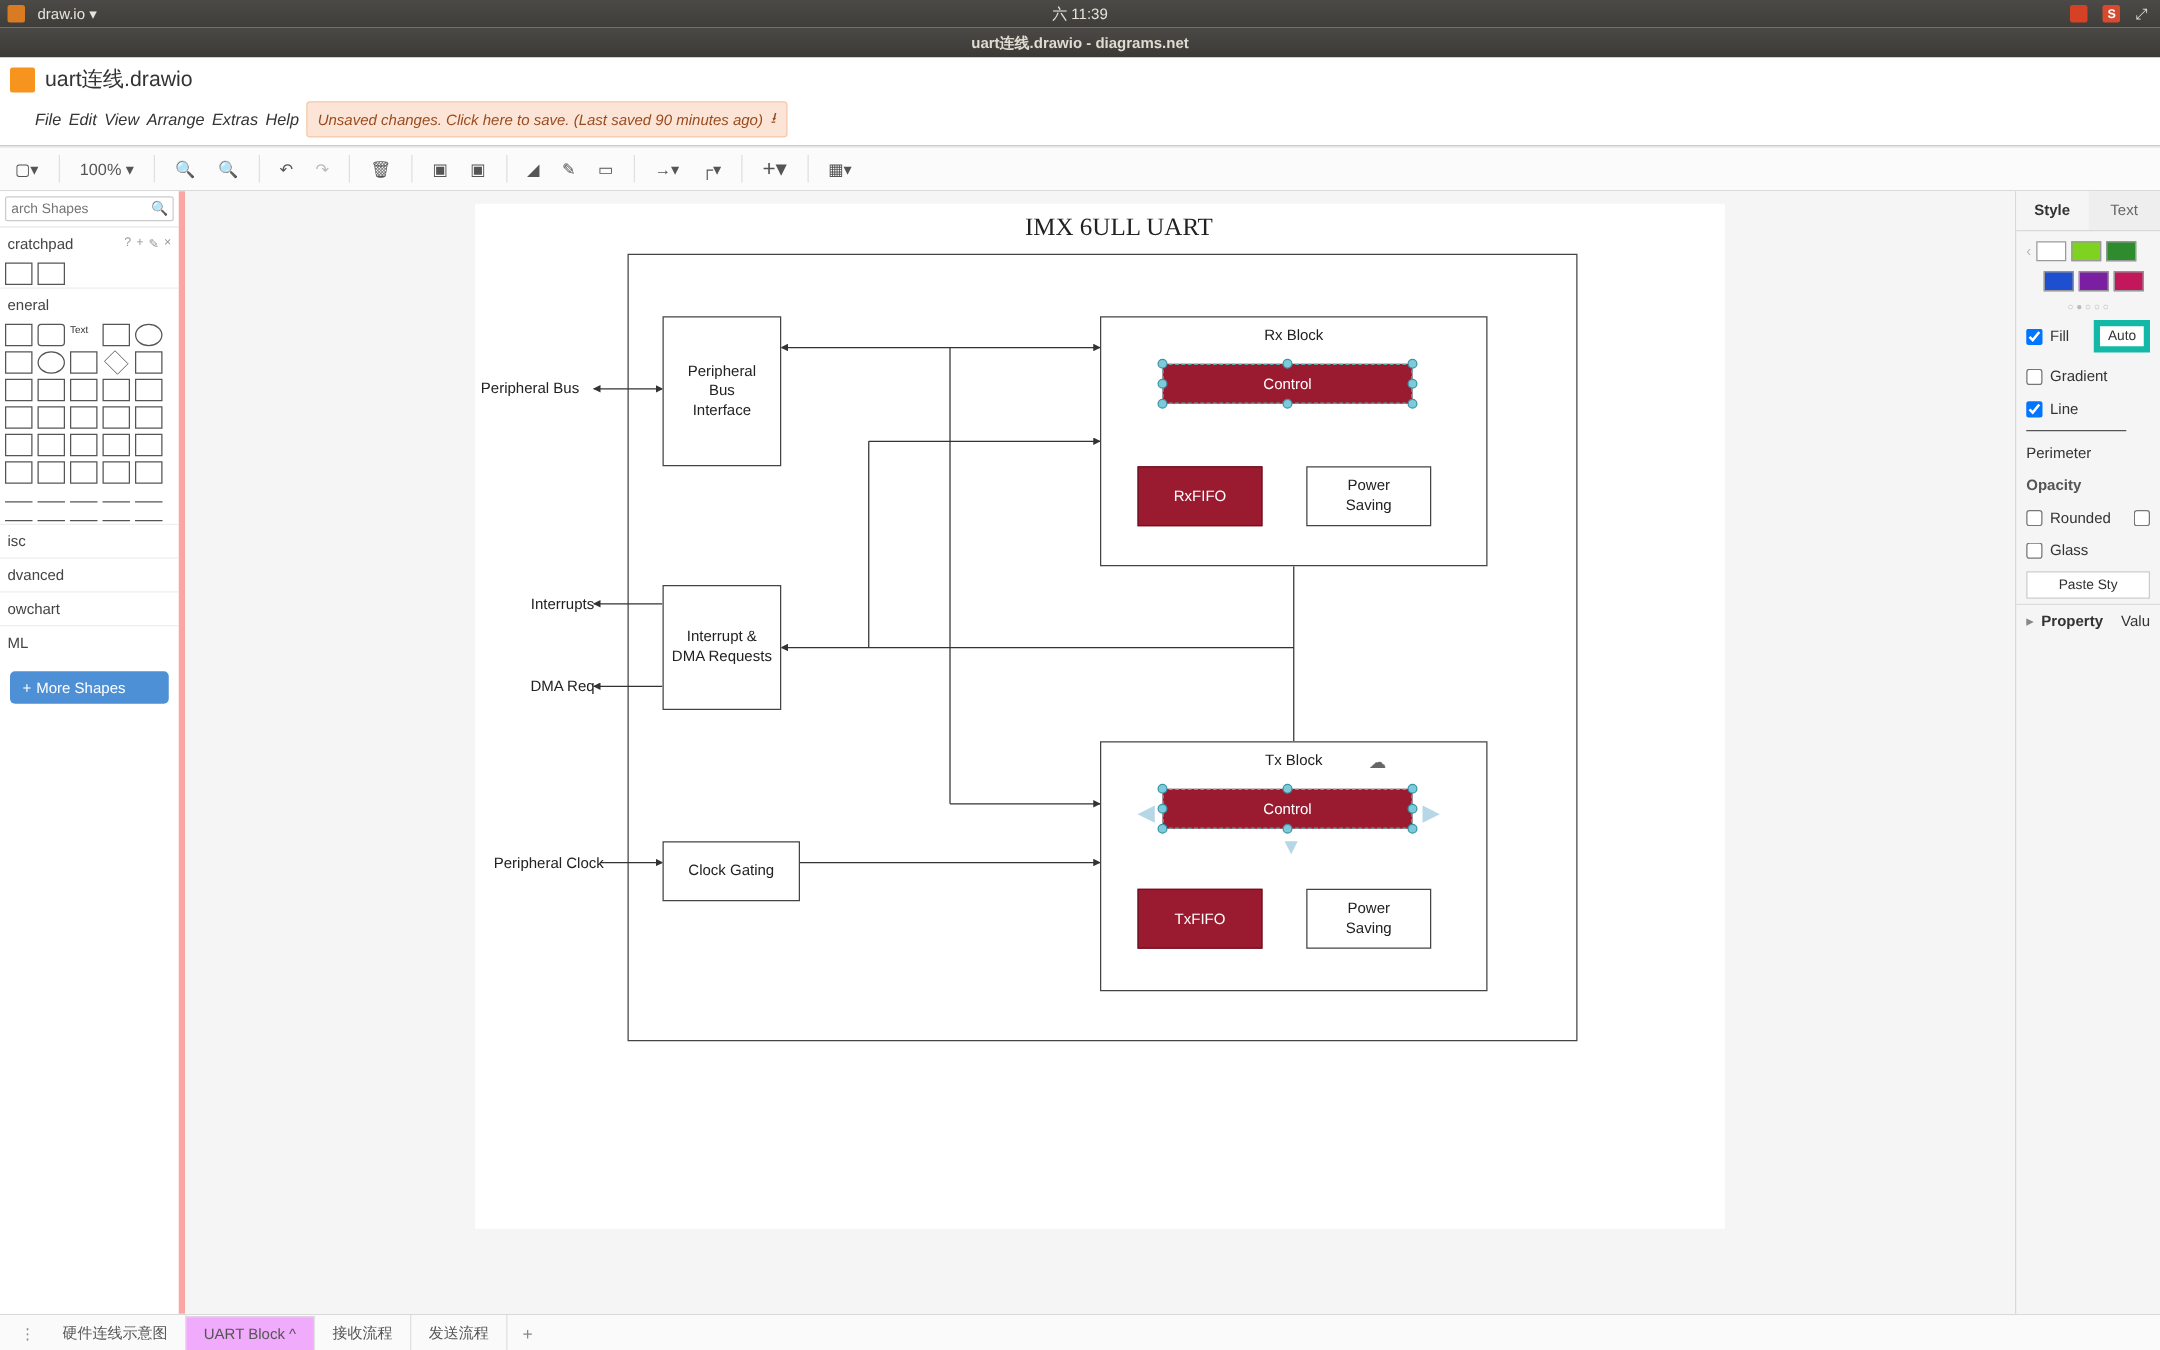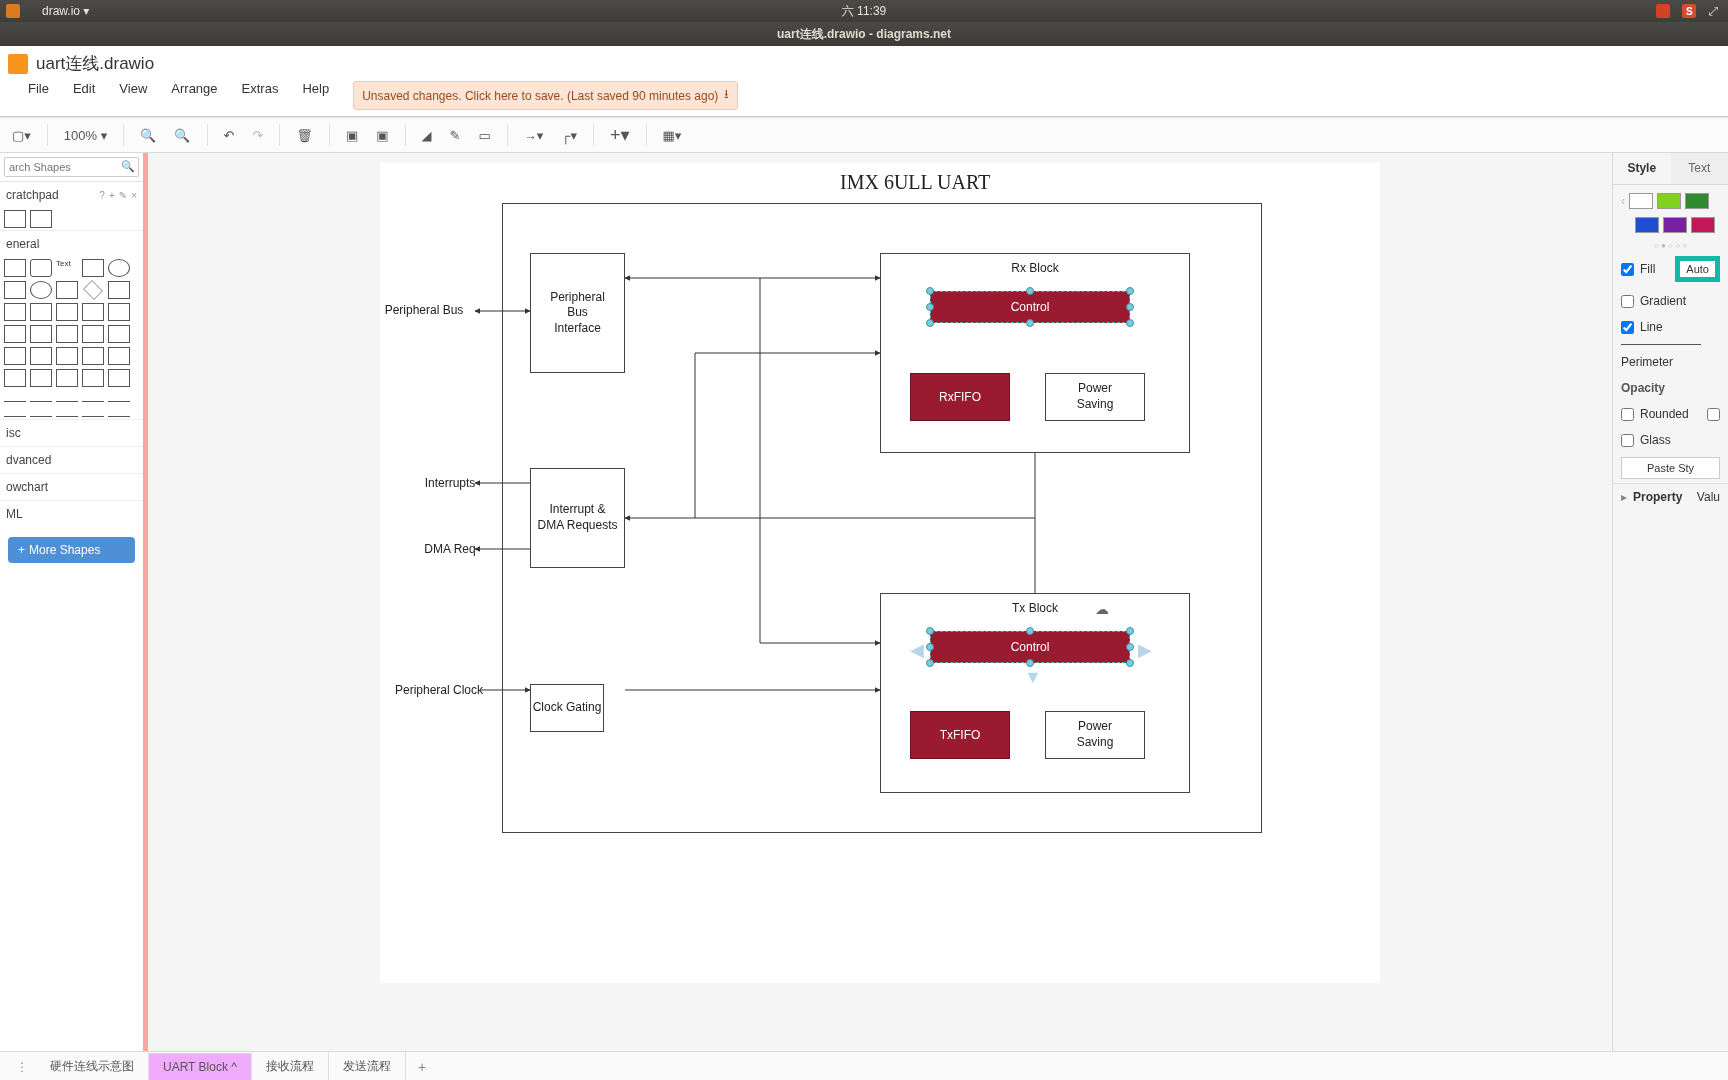--- a/index.html
+++ b/index.html
@@ -1,33 +1,33 @@
 <!DOCTYPE html>
 <html><head>
 <meta charset="utf-8">
 <style>
 * { box-sizing: border-box; margin: 0; padding: 0; font-family: "Helvetica Neue", Arial, sans-serif; }
 body { background: #fff; overflow: hidden; width: 1728px; height: 1080px; position: relative; }
 
 .topbar { height: 22px; background: linear-gradient(#4b4a46,#3e3d39); color: #e6e3da; font-size: 12px; display: flex; align-items: center; position: relative; }
-.topbar .left { display: flex; align-items: center; gap: 22px; padding-left: 6px; }
+.topbar .left { display: flex; align-items: center; gap: 10px; padding-left: 6px; }
 .topbar .center { position: absolute; left: 50%; transform: translateX(-50%); }
 .topbar .right { margin-left: auto; display: flex; gap: 12px; padding-right: 10px; align-items: center; }
 .app-logo { width: 14px; height: 14px; background: #d97b22; border-radius: 2px; }
 .trayicon { width: 14px; height: 14px; }
 .tray-rec { background: #d44125; border-radius: 2px; }
 .tray-sg { background: #d84a2f; border-radius: 2px; display:flex;align-items:center;justify-content:center;color:#fff;font-size:10px;font-weight:bold;}
 
 .titlebar { height: 24px; background: linear-gradient(#4a4945,#3b3a36); color: #dedbd1; font-size: 12px; display: flex; align-items: center; justify-content: center; font-weight: bold; }
 
 .header { background: #fff; border-bottom: 1px solid #ccc; }
 .header-row1 { display: flex; align-items: center; padding: 6px 8px 2px 8px; }
 .filelogo { width: 20px; height: 20px; background: #f7941e; margin-right: 8px; border-radius: 2px; }
 .filename { font-size: 17px; color: #333; }
-.menubar { display: flex; gap: 24px; padding: 4px 28px 6px 28px; font-size: 13px; color: #333; align-items:flex-start;}
+.menubar { display: flex; gap: 6px; padding: 4px 28px 6px 28px; font-size: 13px; color: #333; align-items:center;font-style:italic;}
 .menubar span { cursor: default; }
 .savebadge { background: #fce4d6; color: #9a4b1e; border:1px solid #f3c7a8; border-radius: 3px; padding: 3px 8px; font-size: 12px; display:flex; align-items:center; gap:6px;}
 
 .toolbar { height: 36px; border-top: 1px solid #e0e0e0; border-bottom: 1px solid #d9d9d9; background: #fbfbfb; display: flex; align-items: center; padding: 0 6px; gap: 6px; font-size: 13px; color: #555;}
 .tb-btn { padding: 4px 6px; display:flex; align-items:center; gap:2px;}
 .tb-sep { width:1px; height:22px; background:#e0e0e0; margin:0 4px;}
 .zoom { min-width:48px;}
 
 .workspace { display: flex; height: calc(100% - 22px - 24px - 70px - 36px - 30px); }
 
@@ -211,21 +211,21 @@
     <div class="cat">ML</div>
     <div class="moreshapes">
       <span>+</span>
       <span>More Shapes</span>
     </div>
   </div>
 
   <div class="canvas-wrap">
     <div class="canvas">
 
-      <div class="diag-title" style="left:440px; top:8px;margin-left:20px;">IMX 6ULL UART</div>
+      <div class="diag-title" style="left:440px; top:8px;">IMX 6ULL UART</div>
 
       <div class="outer" style="left:122px; top:40px; width:760px; height:630px;"></div>
 
       <svg class="svglayer">
         <defs>
           <marker id="arr" viewBox="0 0 10 10" refX="9" refY="5" markerWidth="6" markerHeight="6" orient="auto">
               <path d="M0,0 L10,5 L0,10 z" fill="#333"></path>
             </marker>
           <marker id="arrb" viewBox="0 0 10 10" refX="1" refY="5" markerWidth="6" markerHeight="6" orient="auto">
               <path d="M10,0 L0,5 L10,10 z" fill="#333"></path>
@@ -252,21 +252,21 @@
         <line x1="100" y1="527" x2="150" y2="527" stroke="#333" marker-end="url(#arr)"></line>
 
         <line x1="245" y1="527" x2="500" y2="527" stroke="#333" marker-end="url(#arr)"></line>
       </svg>
 
       <div class="plainbox" style="left:150px; top:90px; width:95px; height:120px; white-space:pre-line;">Peripheral
 Bus
 Interface</div>
       <div class="plainbox" style="left:150px; top:305px; width:95px; height:100px; white-space:pre-line;">Interrupt &amp;
 DMA Requests</div>
-      <div class="plainbox" style="left:150px; top:521px; width:74px; height:48px;text-align:center;">Clock Gating</div>
+      <div class="plainbox" style="left:150px; top:510px; width:110px; height:48px;text-align:center;">Clock Gating</div>
 
       <div class="boxlabel" style="left:4px; top:140px; width:80px;">Peripheral Bus</div>
       <div class="boxlabel" style="left:40px; top:313px; width:60px;">Interrupts</div>
       <div class="boxlabel" style="left:40px; top:379px; width:60px;">DMA Req</div>
       <div class="boxlabel" style="left:14px; top:520px; width:90px;">Peripheral Clock</div>
 
       <div class="container" style="left:500px; top:90px; width:310px; height:200px;"></div>
       <div class="boxlabel" style="left:500px; top:98px; width:310px;">Rx Block</div>
       <div class="redbox" style="left:550px; top:128px; width:200px; height:32px; border:1px dashed #5aa;">Control</div>
       <div class="redbox" style="left:530px; top:210px; width:100px; height:48px;">RxFIFO</div>

